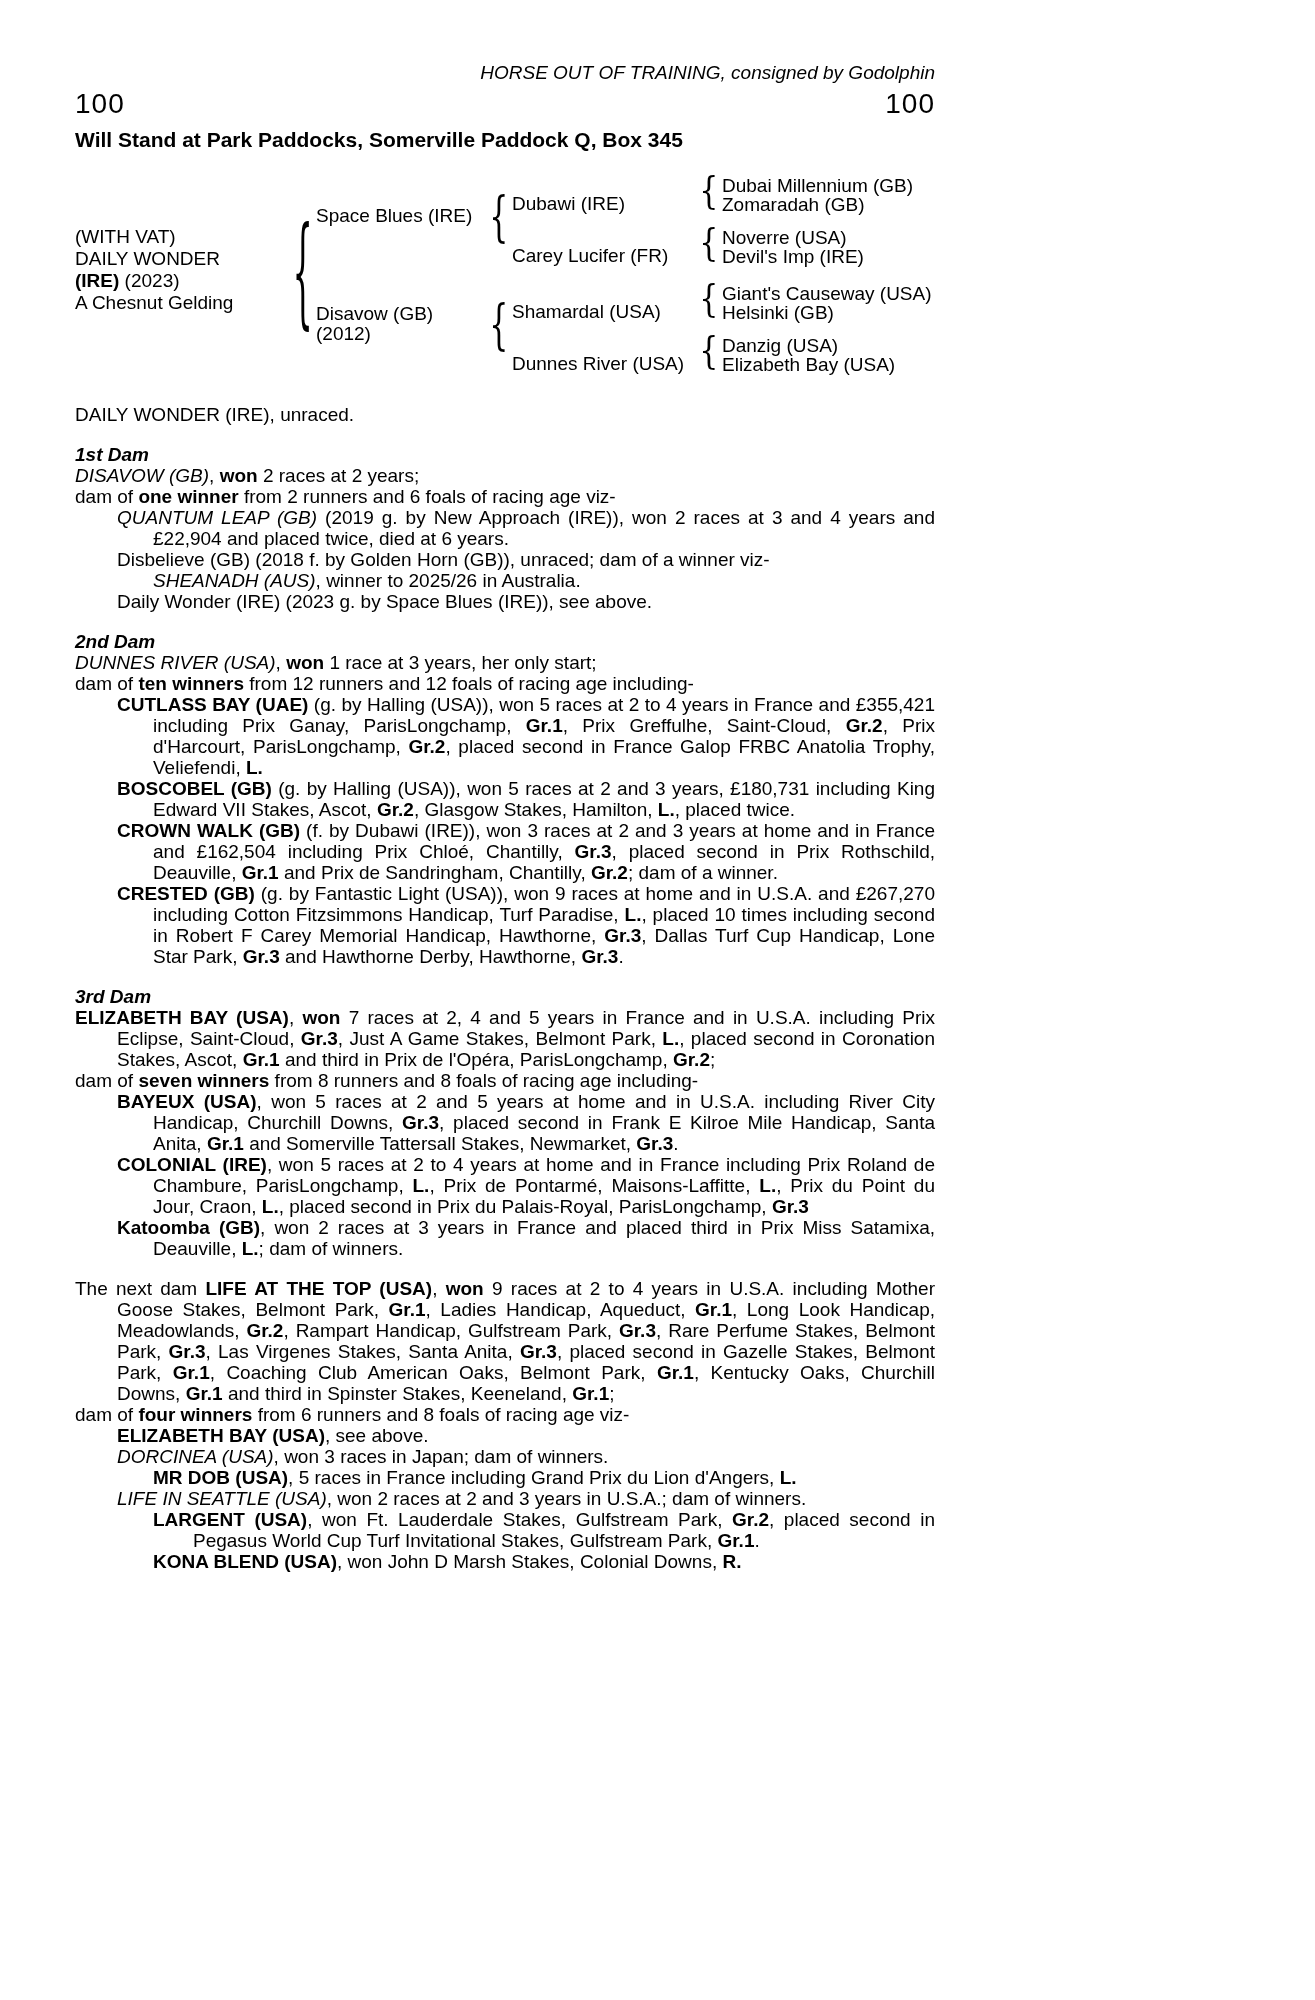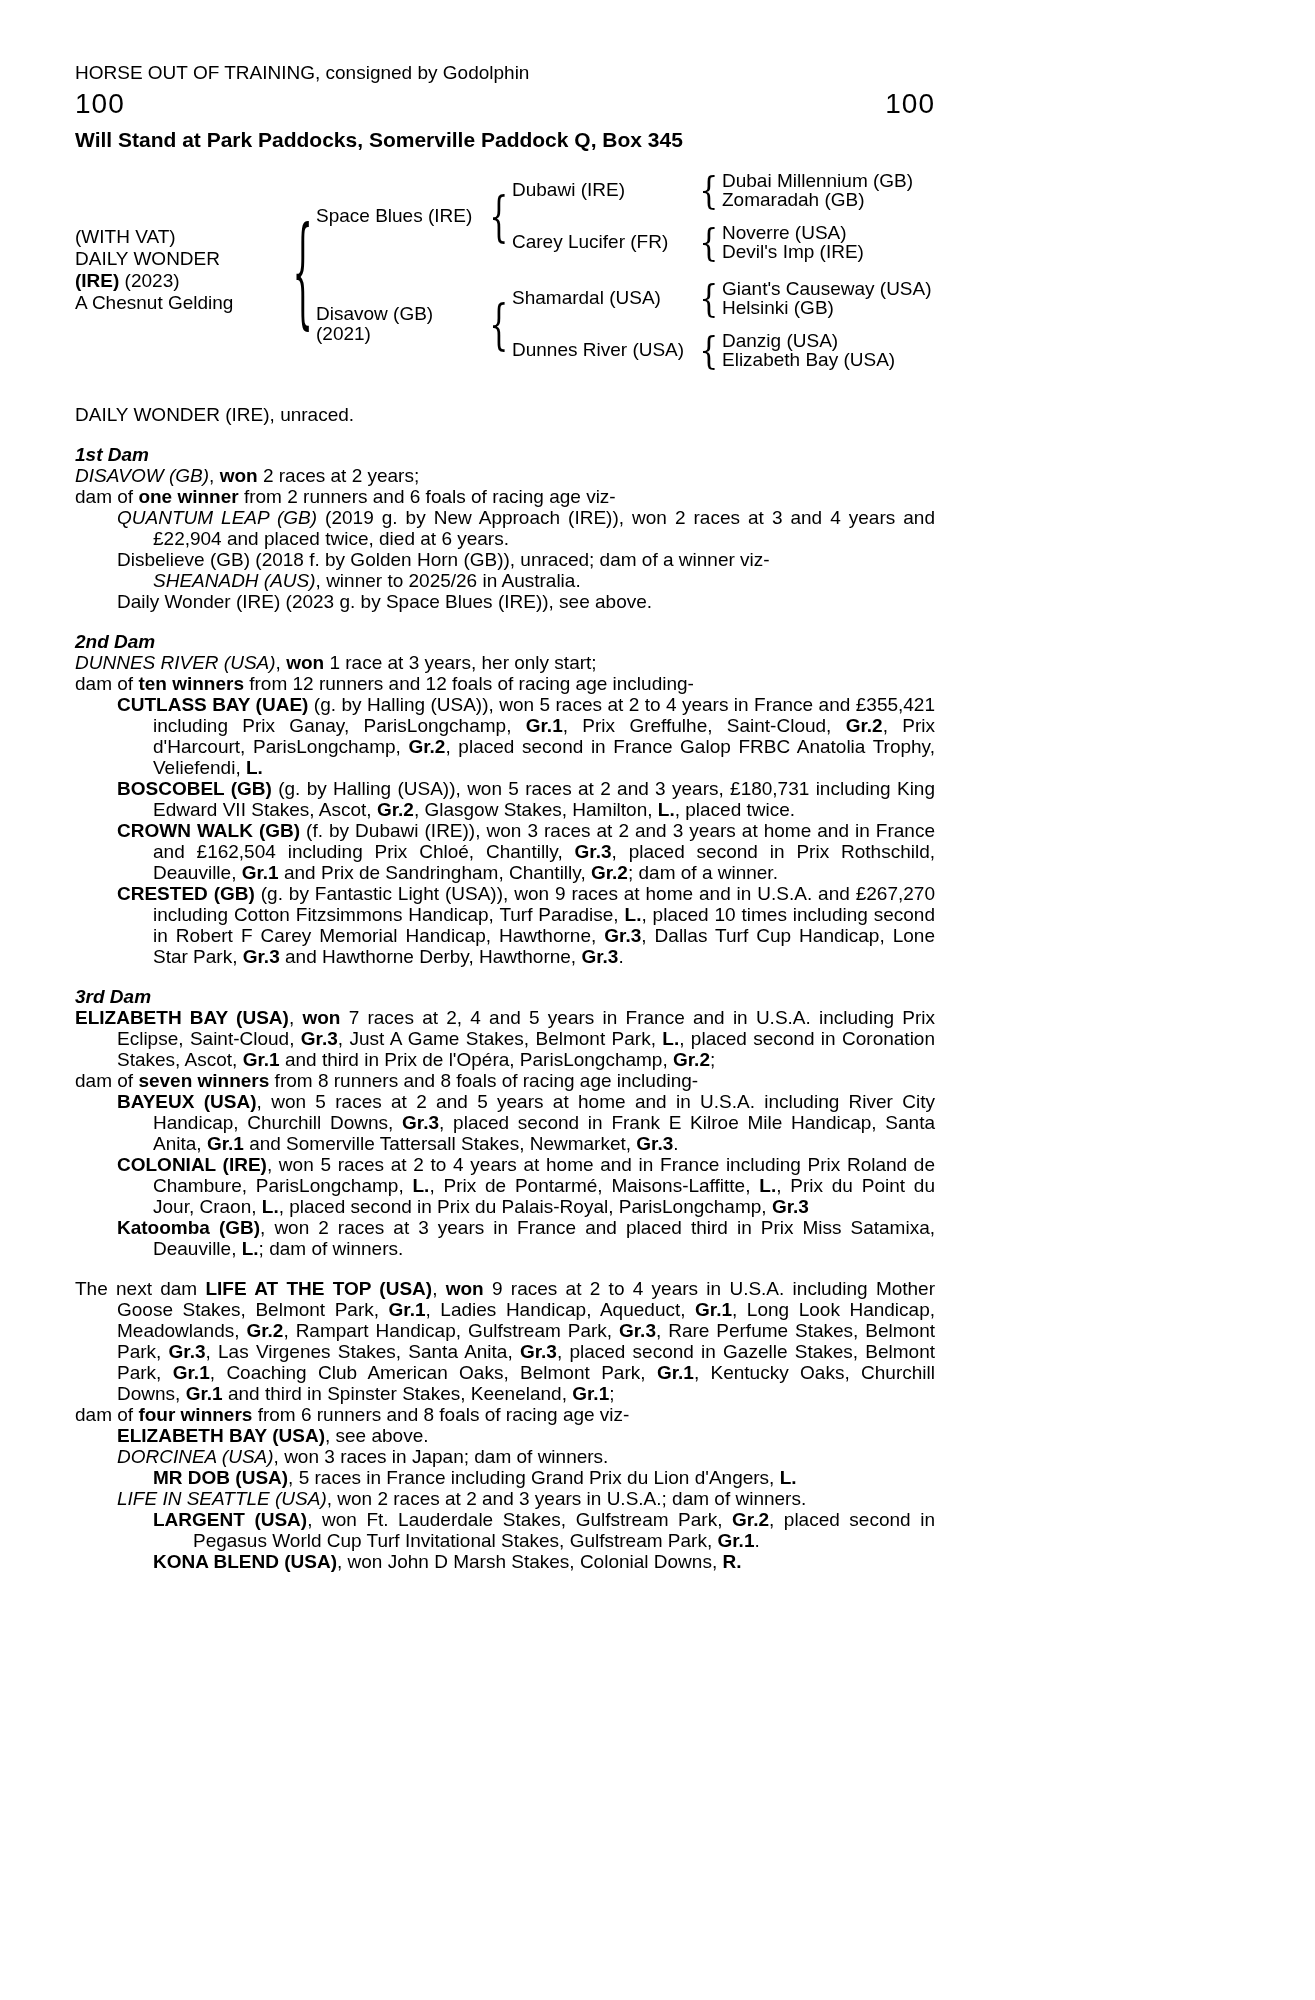--- a/index.html
+++ b/index.html
@@ -4,36 +4,36 @@
 <style>
   * { margin:0; padding:0; box-sizing:border-box; }
   html, body { background:#ffffff; }
   body {
     width:1315px; height:2000px; overflow:hidden;
     font-family:"Liberation Sans", sans-serif;
     color:#000;
   }
   .page { width:860px; margin-left:75px; padding-top:62px; }
 
-  .consign-line { text-align:left; font-size:19px; line-height:22px; }
+  .consign-line { text-align:right; font-style:italic; font-size:19px; line-height:22px; }
   .lot-row { display:flex; justify-content:space-between; align-items:flex-end; margin-top:2px; }
   .lot { font-size:28px; font-weight:normal; line-height:36px; letter-spacing:1px; }
   .location { font-weight:bold; font-size:21px; line-height:24px; margin-top:6px; }
 
   
   .pedigree { display:flex; align-items:center; margin-top:10px; font-size:19px; }
   .ped-row { display:flex; align-items:center; }
   .ped-stack { display:flex; flex-direction:column; justify-content:center; }
   .ped-left { width:215px; line-height:22px; }
   .ped-left .b-line { font-weight:normal; }
   .ped-name { line-height:20px; white-space:nowrap; }
   .gen1 { width:170px; }
   .gen2 { width:184px; }
   .gen3 > div { line-height:19px; white-space:nowrap; }
-  .gp-group { margin:2px 0; }
+  .gp-group { margin:2px 0;align-items:flex-end; }
   .parent-group { margin:2px 0; }
   .brace { width:26px; display:flex; align-items:center; justify-content:center; overflow:visible; flex:none; }
   .brace span { display:inline-block; font-family:"DejaVu Serif", serif; font-weight:normal; font-size:40px; line-height:48px; }
   .brace-s span { transform:scale(0.75, 0.92); }
   .brace-m span { transform:scale(0.75, 1.35); }
   .brace-x span { transform:scale(0.8, 3.0); }
 
   
   .bodytext { margin-top:26px; font-size:19px; }
   .section + .section { margin-top:19px; }
@@ -97,21 +97,21 @@
               <div>Noverre (USA)</div>
               <div>Devil's Imp (IRE)</div>
             </div>
           </div>
         </div>
       </div>
 
       <div class="ped-row parent-group">
         <div class="ped-name gen1">
           <div>Disavow (GB)</div>
-          <div>(2021)</div>
+          <div>(2012)</div>
         </div>
         <div class="brace brace-m">
             <span>{</span>
           </div>
         <div class="ped-stack">
           <div class="ped-row gp-group">
             <div class="ped-name gen2">Shamardal (USA)</div>
             <div class="brace brace-s">
                 <span>{</span>
               </div>

